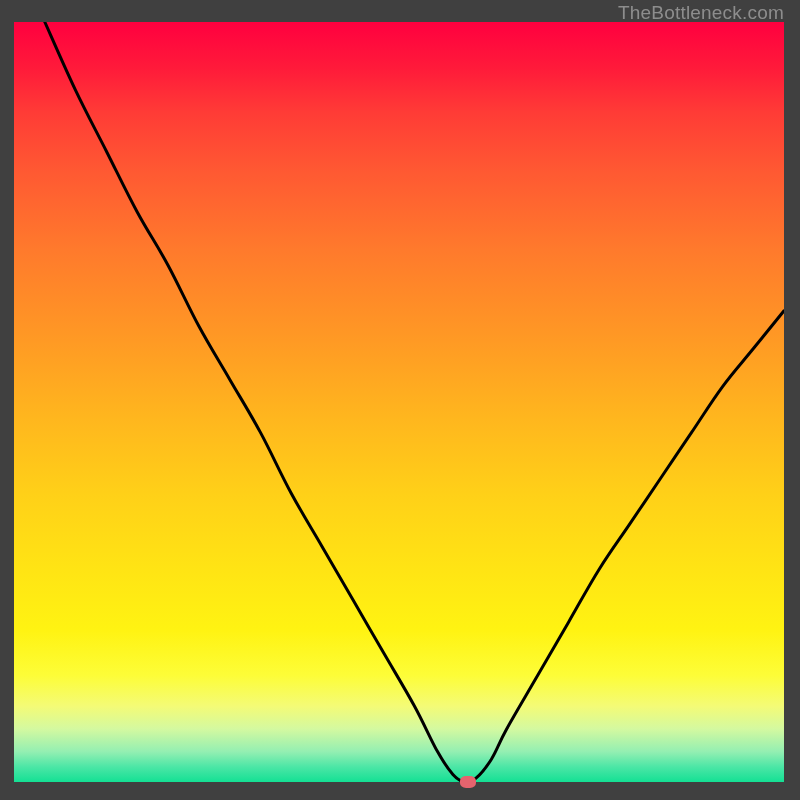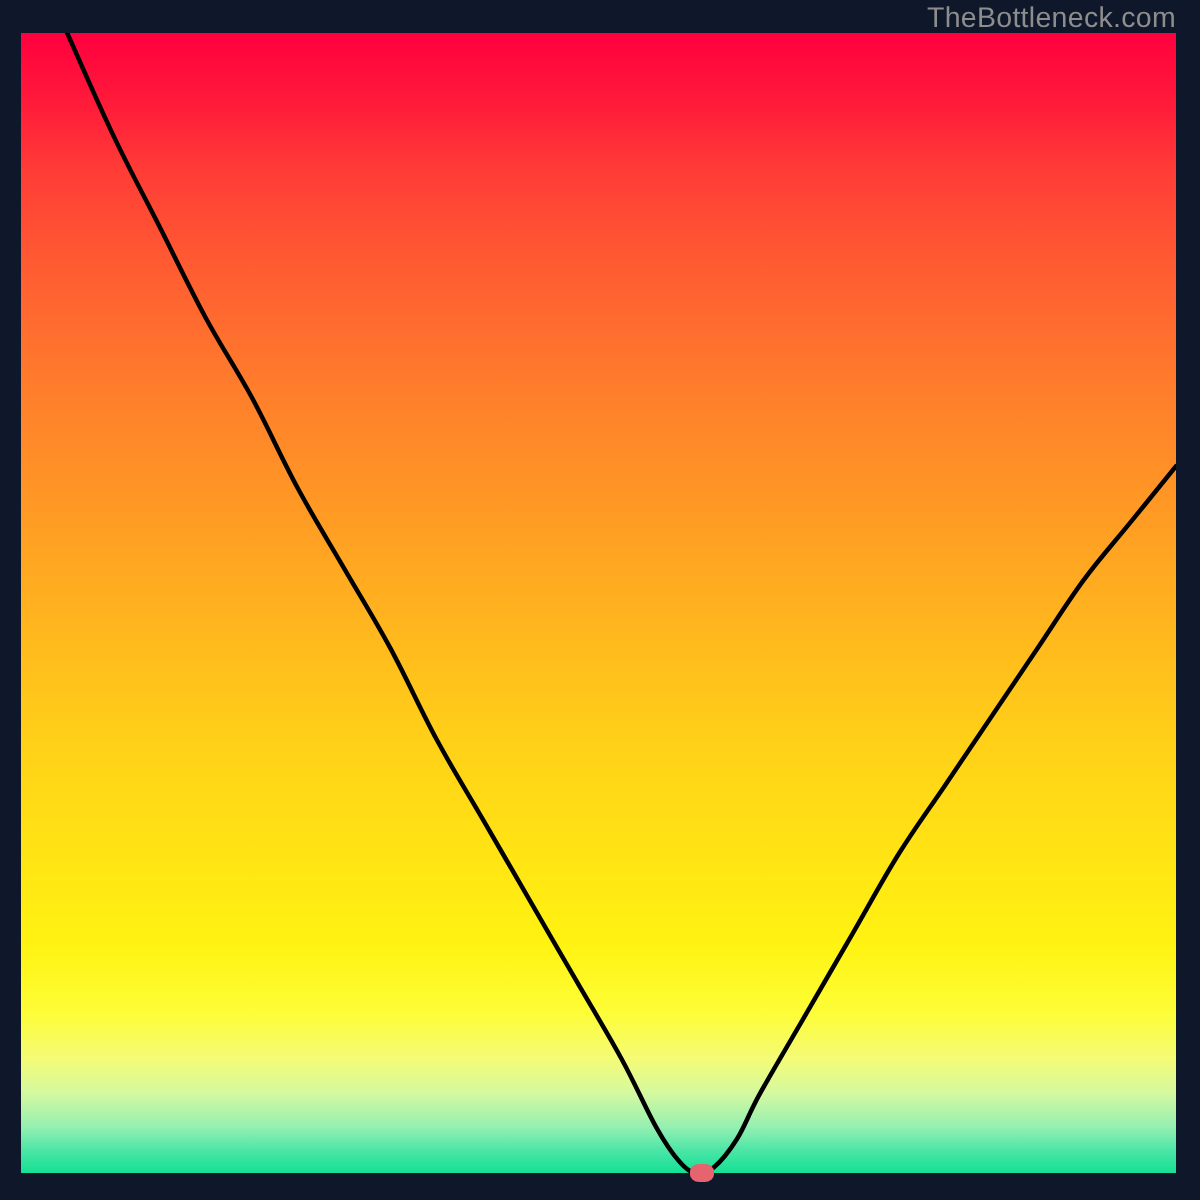--- a/index.html
+++ b/index.html
@@ -7,21 +7,21 @@
     padding: 0;
     width: 800px;
     height: 800px;
     background: #000;
     overflow: hidden;
   }
   .chart-container {
     position: relative;
     width: 800px;
     height: 800px;
-    background: #0f172a;
+    background: #404040;
   }
   .plot-area {
     position: absolute;
     left: 14px;
     top: 22px;
     width: 770px;
     height: 760px;
     background: linear-gradient(to bottom,
       #ff003f 0%,
       #ff1a3a 6%,

